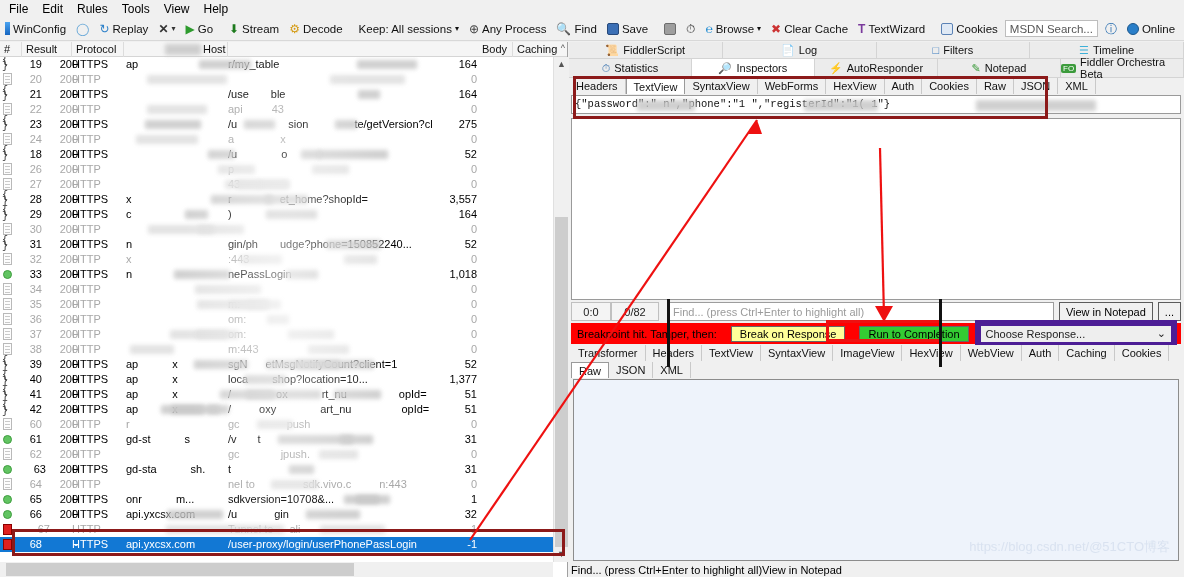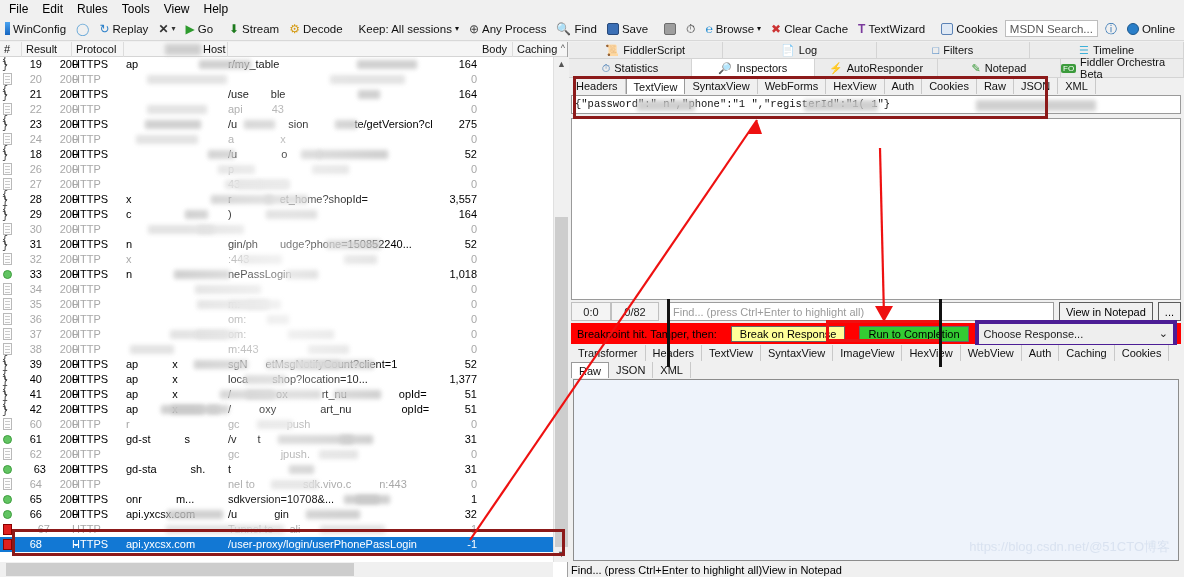--- a/index.html
+++ b/index.html
@@ -181,21 +181,21 @@
   }
   .bp-btn {
     display: flex; align-items: center; justify-content: center;
     height: 16px; padding: 0 8px; margin-left: 14px; font-size: 11px;
     border: 1px solid #666;
   }
   .bp-btn.yellow { background: #ffff99; }
   .bp-btn.green  { background: #33cc33; }
   .bp-select {
     flex: 1; height: 28px; margin-left: 6px; margin-right: 4px;
-    background: #eeeeee; border: 4px solid #4c1d95;
+    background: #eeeeee; border: 6px solid #4c1d95;
     display: flex; align-items: center; justify-content: space-between;
     padding: 0 5px; font-size: 11px; color: #222;
   }
 
   .resp-tabs {
     position: absolute; left: 2px; top: 303px; width: 610px; height: 16px;
     display: flex; font-size: 11px; background: #f0f0f0;
   }
   .resp-tabs .st {
     padding: 0 7px; display: flex; align-items: center;

